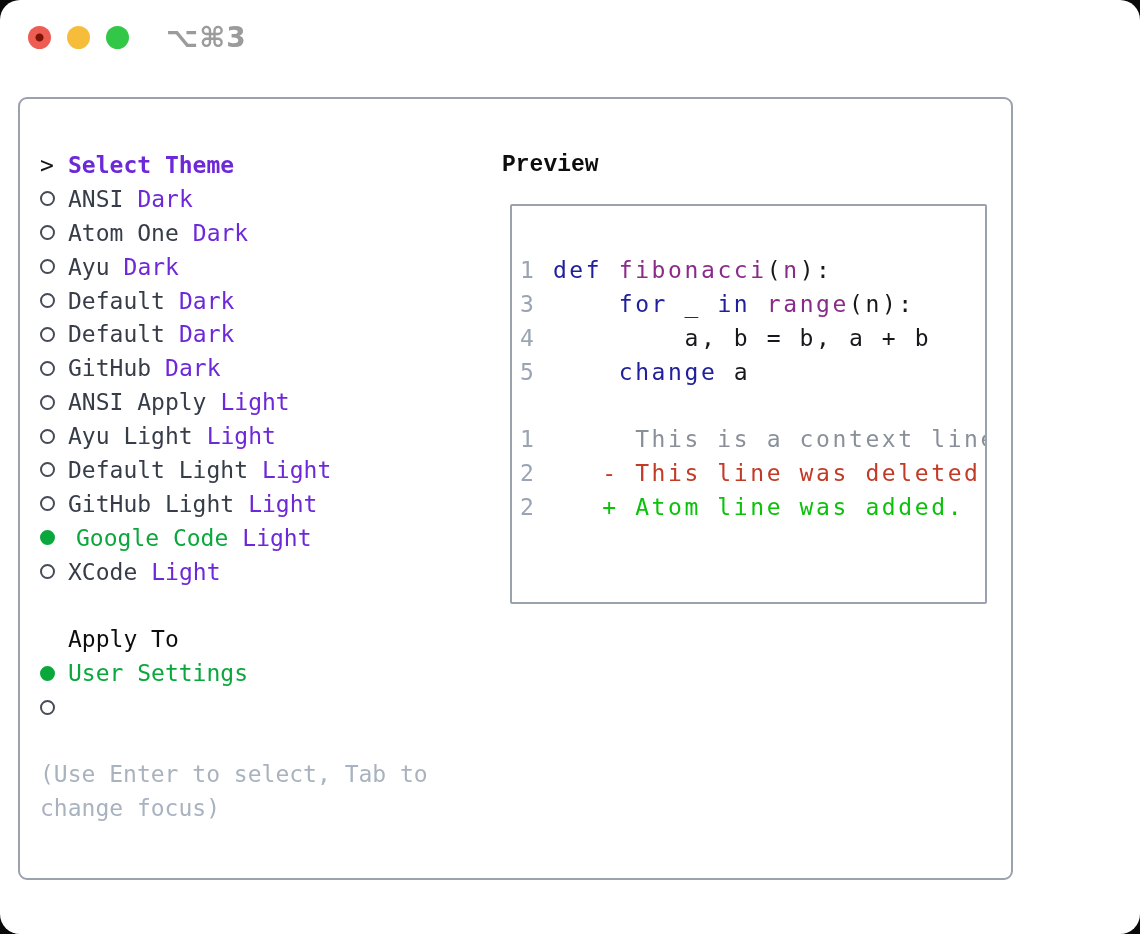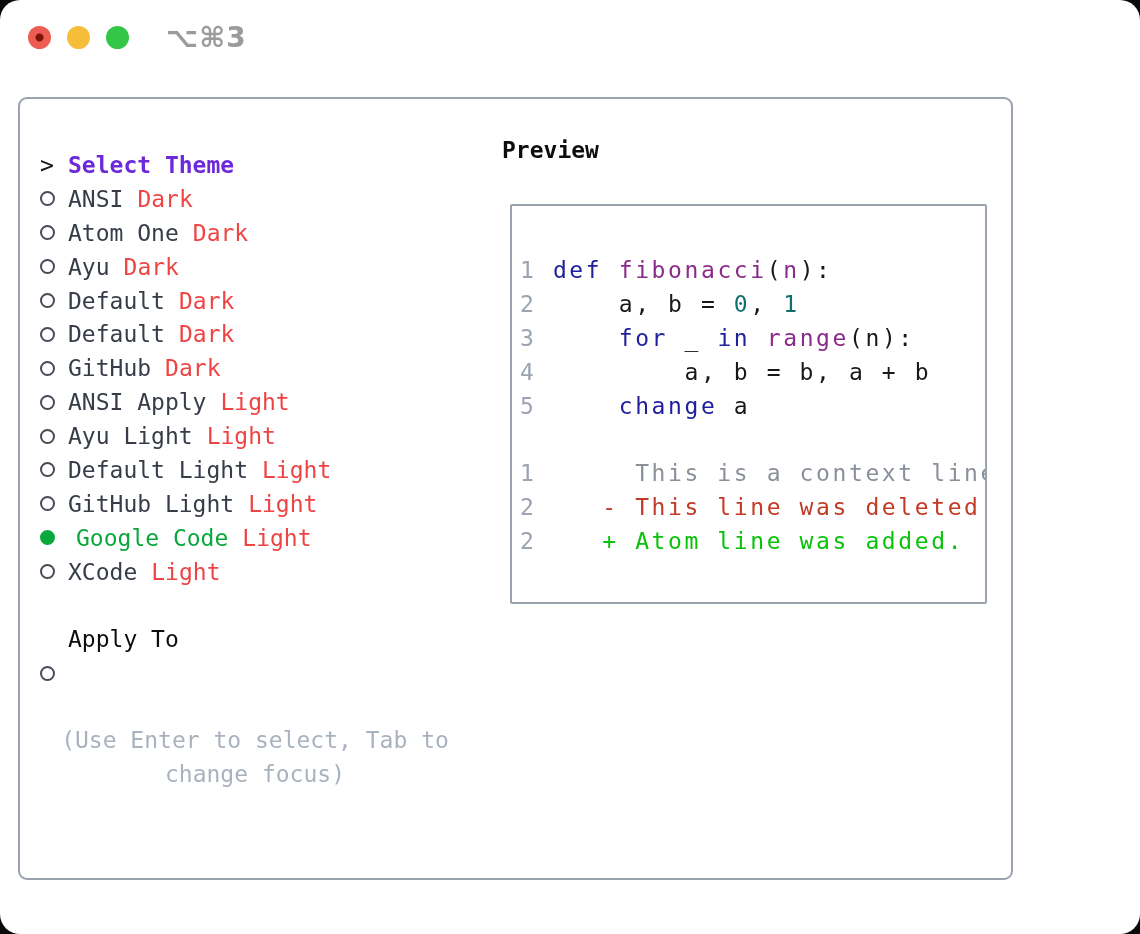--- a/index.html
+++ b/index.html
@@ -36,33 +36,33 @@
   .title-row { color:#0d0d0d; }
   .title-prefix { width:28px; flex:none; color:#16161a; }
   .title-text { font-weight:bold; color:#6d28d9; }
   .radio {
     width:15px; height:15px; flex:none; box-sizing:border-box;
     border:2.5px solid #454c57; border-radius:50%; margin-right:13px;
   }
   .radio.on { background:#0aa83c; border-color:#0aa83c; }
   .theme-name { color:#363d48; }
   .row.selected .theme-name { color:#0aa83c;margin-left:8px; }
-  .variant { color:#ef4444; margin-left:14px; }
+  .variant { color:#6d28d9; margin-left:14px; }
   .spacer { height:33.9px; }
   .apply-title { padding-left:28px; color:#0d0d0d;text-align:center; }
   .opt-label { color:#363d48; }
   .row.selected .opt-label { color:#0aa83c; }
   .hint {
     margin-top:33.9px; width:430px; color:#a9b2bf;
-    line-height:33.9px; font-size:23px;text-align:center;
+    line-height:33.9px; font-size:23px;
   }
   
   .preview-title {
-    position:absolute; left:482px; top:38px;
-    font-size:23px; font-weight:bold; color:#0d0d0d;
+    position:absolute; left:482px; top:53px;
+    font-size:23px; font-weight:bold; color:#0d0d0d;font-family:Liberation Mono, monospace;
   }
   .preview-box {
     position:absolute; left:490px; top:105px; width:477px; height:400px;
     border:2px solid #9aa2ae; border-radius:2px; box-sizing:border-box;
     overflow:hidden;
   }
   .code {
     padding:48px 8px 0 8px; font-size:23px; letter-spacing:2.6px;
     line-height:33.9px;
   }
@@ -112,33 +112,33 @@
           <div class="row"><span class="radio"></span><span class="theme-name">XCode</span><span class="variant">Light</span></div>
         </div>
 
       <div class="spacer"></div>
 
       <div class="row apply-title">
         <span>Apply To</span>
       </div>
 
       <div id="apply-options">
+          <div class="row selected"><span class="radio on"></span><span class="opt-label">User Settings</span></div>
           <div class="row"><span class="radio"></span></div>
         </div>
 
       <div class="hint">(Use Enter to select, Tab to change focus)</div>
     </div>
 
     <div class="preview-title">Preview</div>
 
     <div class="preview-box">
       <div class="code">
         <div id="code-lines">
             <div class="code-line"><span class="lnum">1</span><span class="tok pl"> </span><span class="tok kw">def</span><span class="tok pl"> </span><span class="tok fn">fibonacci</span><span class="tok pl">(</span><span class="tok fn">n</span><span class="tok pl">):</span></div>
-            <div class="code-line"><span class="lnum">2</span><span class="tok pl">     a, b = </span><span class="tok num">0</span><span class="tok pl">, </span><span class="tok num">1</span></div>
             <div class="code-line"><span class="lnum">3</span><span class="tok pl">     </span><span class="tok kw">for</span><span class="tok pl"> _ </span><span class="tok kw">in</span><span class="tok pl"> </span><span class="tok fn">range</span><span class="tok pl">(n):</span></div>
             <div class="code-line"><span class="lnum">4</span><span class="tok pl">         a, b = b, a + b</span></div>
             <div class="code-line"><span class="lnum">5</span><span class="tok pl">     </span><span class="tok kw">change</span><span class="tok pl"> a</span></div>
           </div>
         <div class="blank-line"></div>
         <div id="diff-lines">
             <div class="code-line"><span class="lnum">1</span><span class="diff ctx">      This is a context line.</span></div>
             <div class="code-line"><span class="lnum">2</span><span class="diff del">    - This line was deleted.</span></div>
             <div class="code-line"><span class="lnum">2</span><span class="diff add">    + Atom line was added.</span></div>
           </div>

